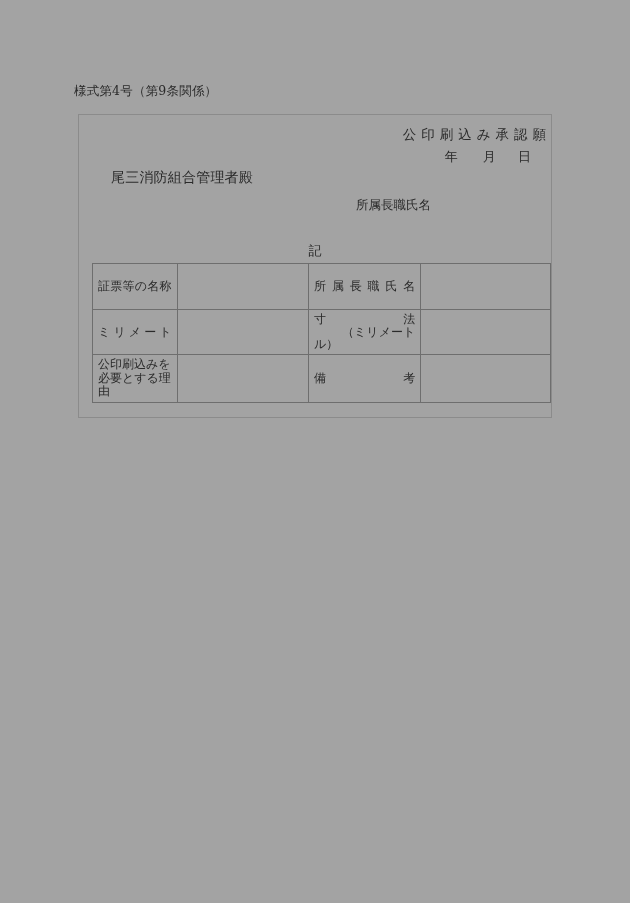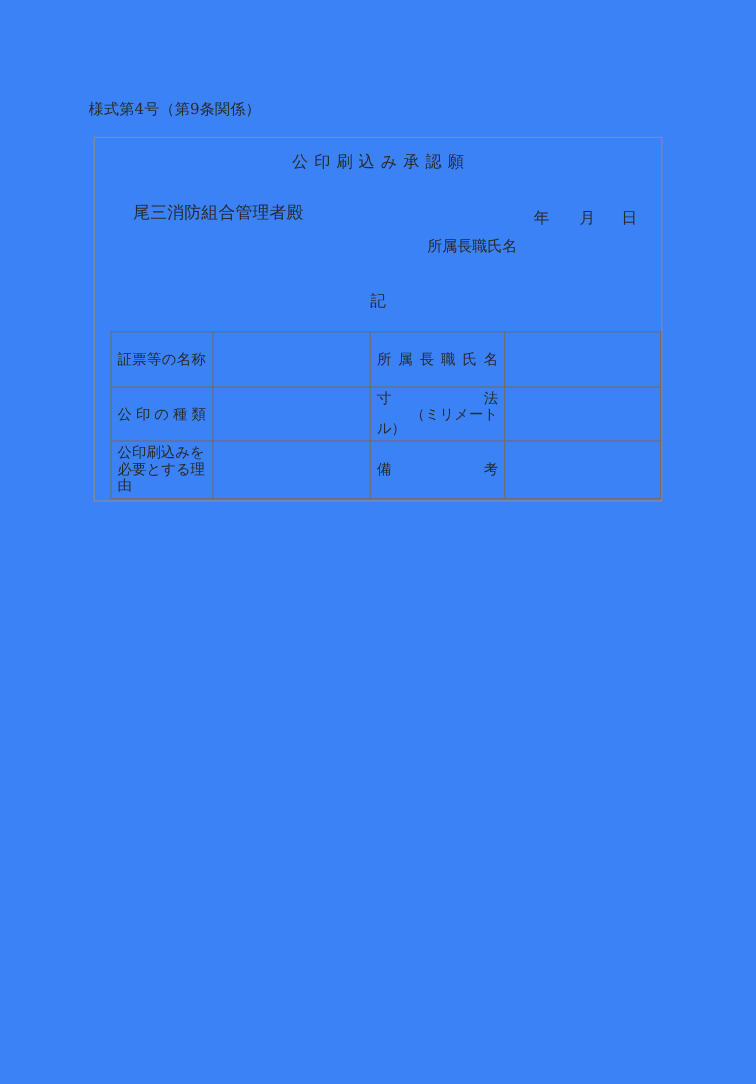--- a/index.html
+++ b/index.html
@@ -1,20 +1,20 @@
 <!DOCTYPE html>
 <html lang="ja"><head>
 <meta charset="utf-8">
 <style>
   html, body { margin: 0; padding: 0; }
   .page {
     position: relative;
     width: 630px;
     height: 903px;
-    background: #3b82f6;
+    background: #a3a3a3;
     font-family: "DejaVu Serif", "Liberation Serif", serif;
     color: #2a2a2a;
     overflow: hidden;
   }
   .form-code {
     position: absolute;
     left: 74px;
     top: 83px;
     font-size: 12.5px;
     letter-spacing: 0.2px;
@@ -27,33 +27,32 @@
     width: 474px;
     height: 304px;
     box-sizing: border-box;
     border: 1px solid #8b8b8b;
   }
   .title {
     position: absolute;
     top: 11px;
     left: 0;
     right: 0;
-    text-align: center;
+    text-align: right;
     font-size: 13.5px;
     letter-spacing: 5px;
     text-indent: 5px;
     white-space: nowrap;
   }
   .date-line {
     position: absolute;
     top: 33px;
     right: 20px;
     font-size: 13px;
     white-space: nowrap;
-    margin-top: 25px;
   }
   .date-line .gap-month { margin-left: 21px; }
   .date-line .gap-day { margin-left: 18px; }
   .addressee {
     position: absolute;
     left: 32px;
     top: 54px;
     font-size: 14px;
     letter-spacing: 0.2px;
     white-space: nowrap;
@@ -78,21 +77,21 @@
     position: absolute;
     top: 127px;
     left: 0;
     right: 0;
     text-align: center;
     font-size: 13px;
   }
   table.grid {
     position: absolute;
     left: 13px;
-    top: 161px;
+    top: 148px;
     border-collapse: collapse;
     table-layout: fixed;
   }
   table.grid td {
     border: 1px solid #6e6e6e;
     padding: 0 5px;
     font-size: 12px;
     vertical-align: middle;
     line-height: 1.08;
     overflow: visible;
@@ -157,21 +156,21 @@
             <span class="spread">証票等の名称</span>
           </td>
           <td class="c2"></td>
           <td class="c3">
             <span class="spread">所属長職氏名</span>
           </td>
           <td class="c4"></td>
         </tr>
         <tr class="r2">
           <td class="c1">
-            <span class="spread">公印の種類</span>
+            <span class="spread">ミリメート</span>
           </td>
           <td class="c2"></td>
           <td class="c3">
             <span class="spread">寸法</span>
             <span class="paren-line">（ミリメート</span>
             <span class="plain-line">ル）</span>
           </td>
           <td class="c4"></td>
         </tr>
         <tr class="r3">

